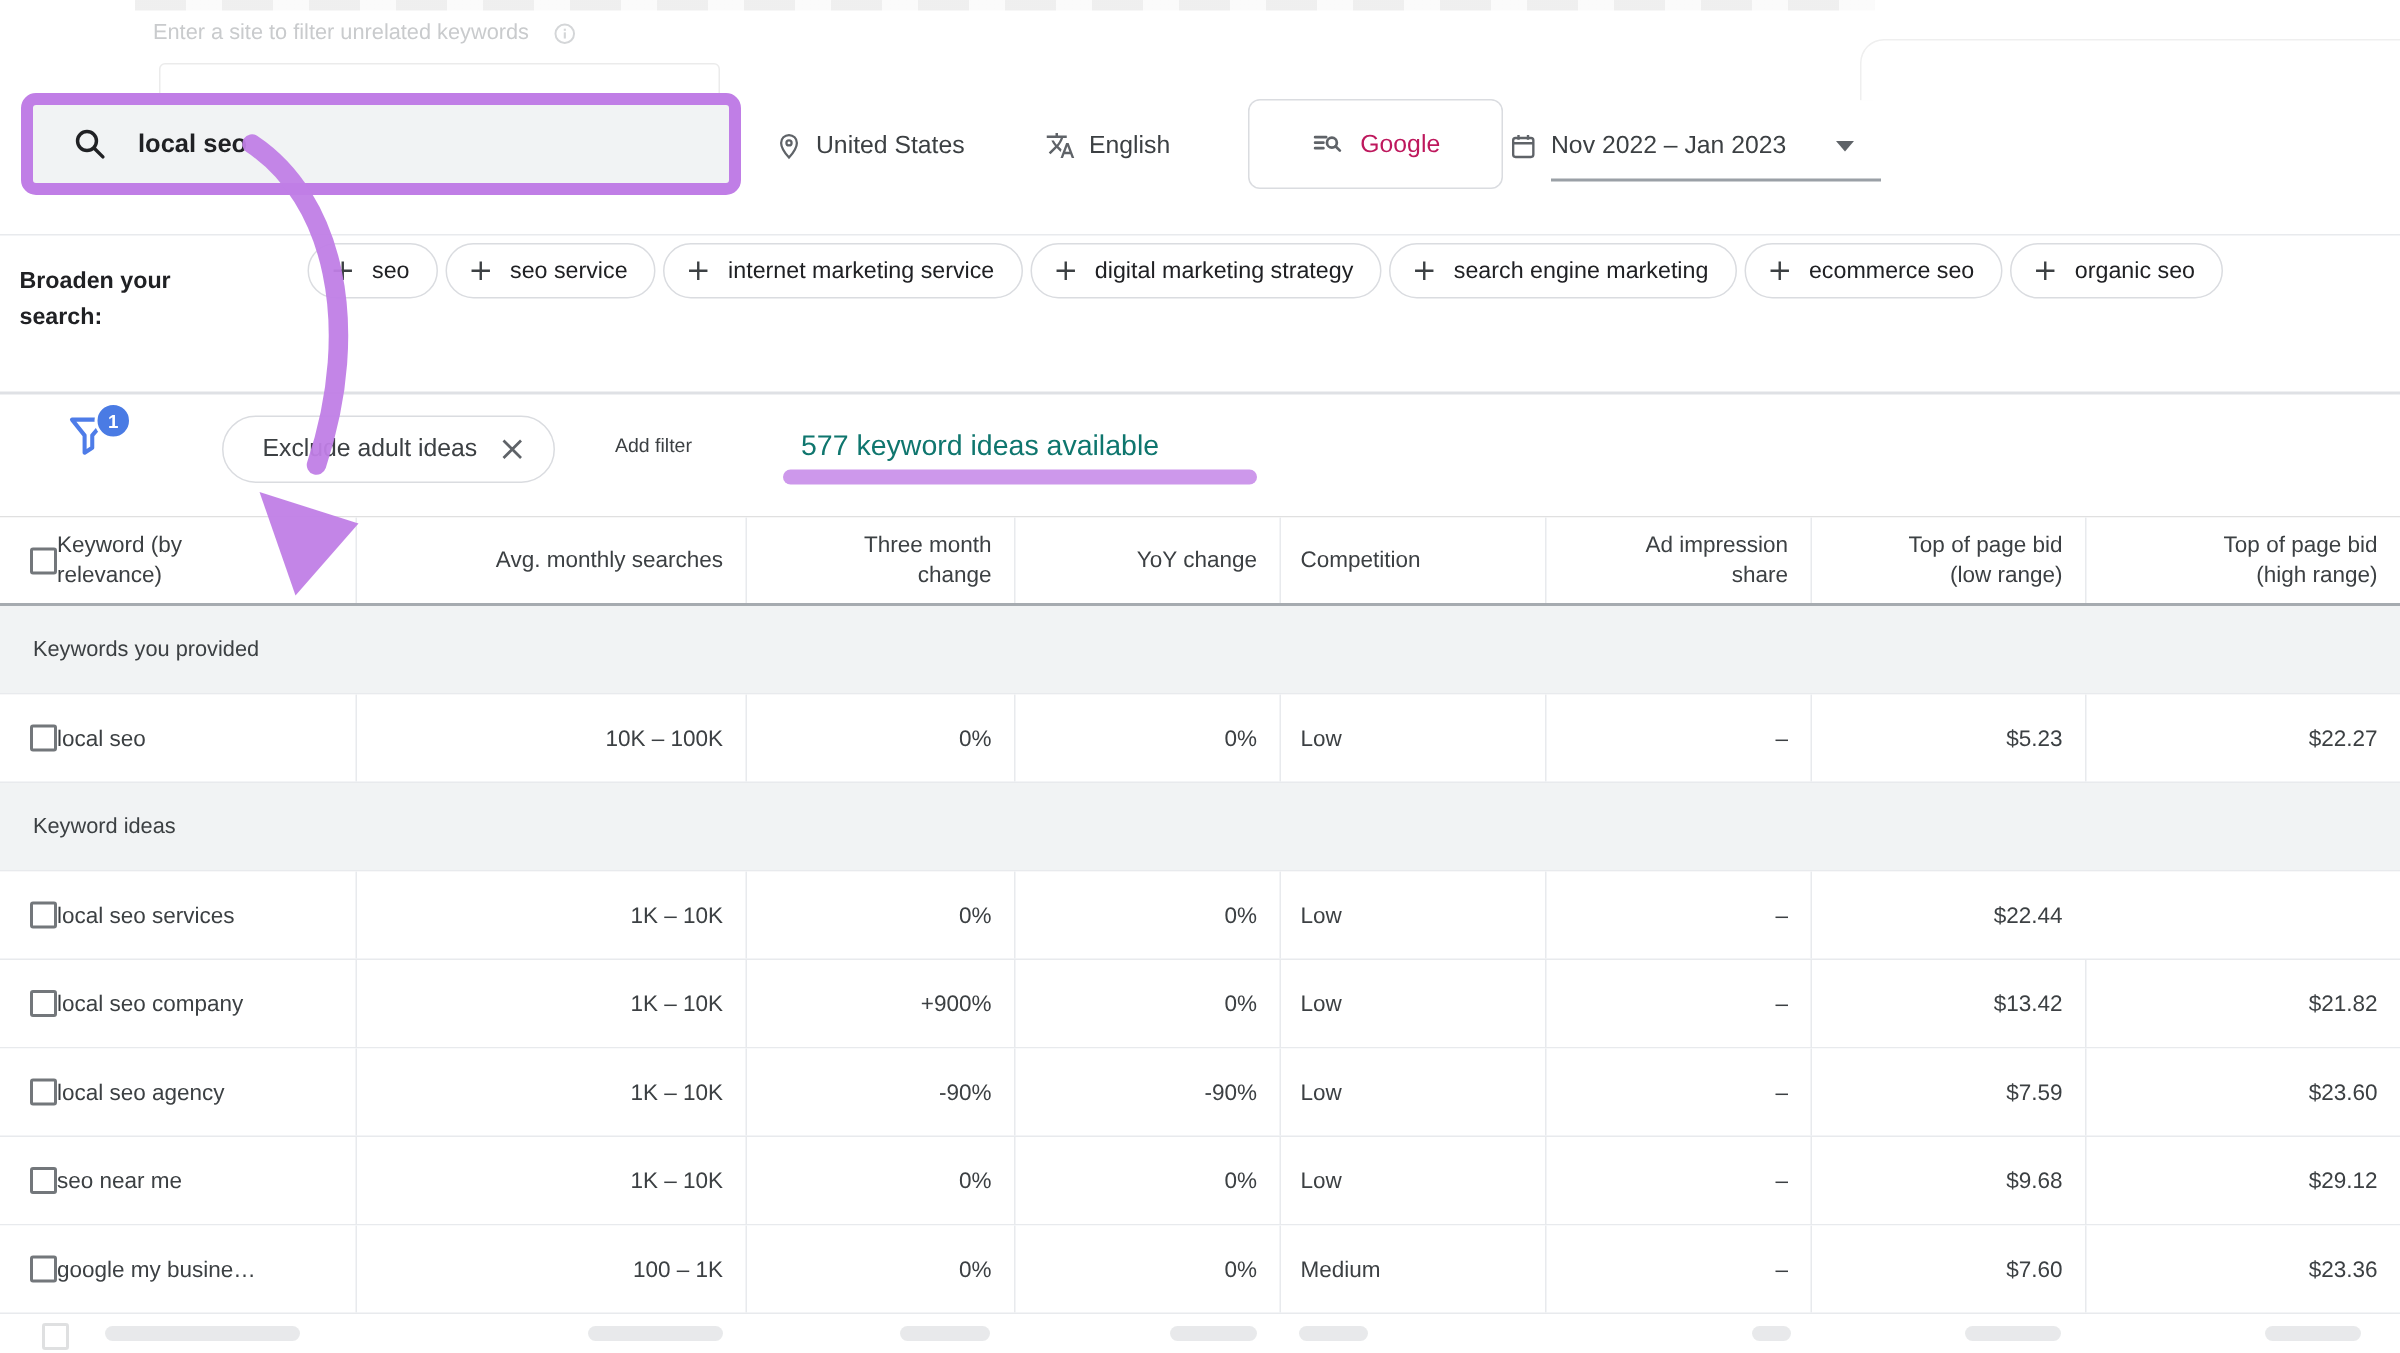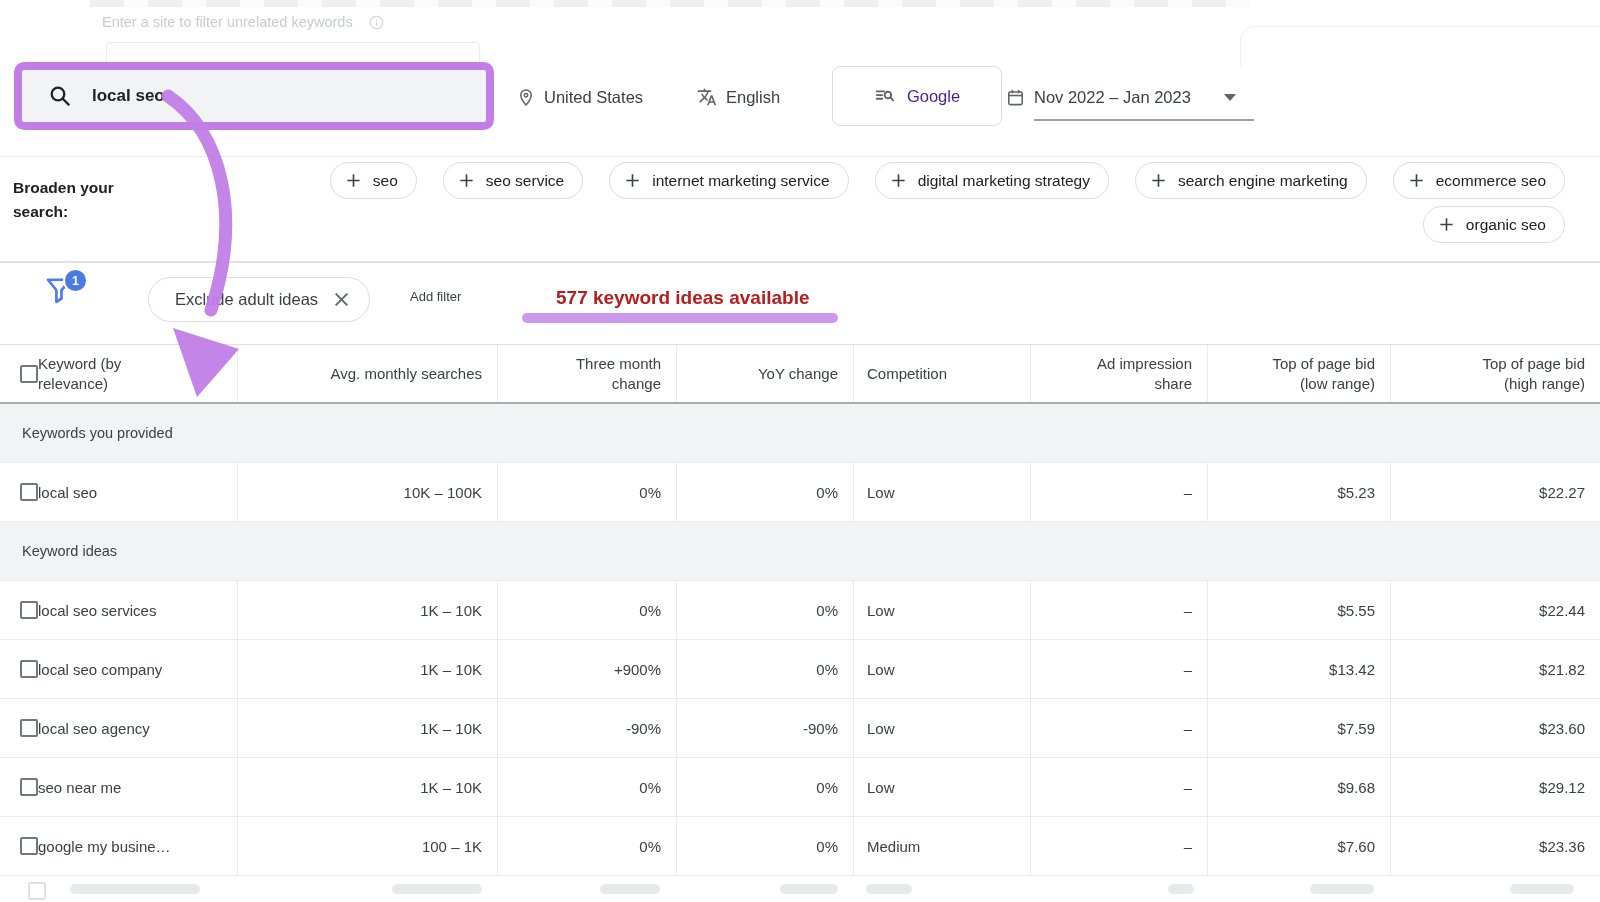--- a/index.html
+++ b/index.html
@@ -19,50 +19,50 @@
   
   .search-frame{position:absolute;left:14px;top:62px;width:480px;height:68px;z-index:5;
     border:8px solid #c07ee6;border-radius:10px;background:#f1f3f4;box-sizing:border-box;
     display:flex;align-items:center;padding-left:26px;gap:20px;}
   .search-query{font-size:17px;font-weight:bold;color:#202124;}
   .ctl{position:absolute;display:flex;align-items:center;gap:9px;font-size:16.5px;color:#3c4043;}
   .ctl-location{left:517px;top:84px;height:26px;}
   .ctl-language{left:697px;top:84px;height:26px;}
   .network-btn{position:absolute;left:832px;top:66px;width:170px;height:60px;box-sizing:border-box;
     border:1px solid #dadce0;border-radius:8px;display:flex;align-items:center;justify-content:center;
-    gap:11px;font-size:16.5px;color:#4c1d95;background:#fff;}
+    gap:11px;font-size:16.5px;color:#be185d;background:#fff;}
   .ctl-date{left:1006px;top:84px;height:26px;}
   .caret-down{width:0;height:0;border-left:6px solid transparent;border-right:6px solid transparent;
     border-top:7px solid #5f6368;margin-left:24px;}
   .date-underline{position:absolute;left:1034px;top:119px;width:220px;height:1.5px;background:#9aa0a6;}
 
   .divider-1{position:absolute;left:0;top:156px;width:1600px;height:1px;background:#e8eaed;}
   .divider-2{position:absolute;left:0;top:261px;width:1600px;height:2px;background:#dfe1e5;}
 
   
   .broaden-label{position:absolute;left:13px;top:176px;width:118px;font-size:15.5px;
     font-weight:bold;color:#202124;line-height:1.58;}
   .chips-wrap{position:absolute;left:205px;top:162px;width:1360px;display:flex;flex-wrap:wrap;
-    gap:7px 26px;justify-content:flex-end;}
+    gap:7px 5px;}
   .chip{display:flex;align-items:center;gap:11px;height:37px;padding:0 18px 0 14px;
     border:1px solid #dadce0;border-radius:19px;font-size:15.5px;font-weight:500;color:#202124;
     background:#fff;box-sizing:border-box;}
 
   
   .funnel-wrap{position:absolute;left:42px;top:272px;width:44px;height:44px;}
   .filter-badge{position:absolute;right:-2px;top:-4px;width:21px;height:21px;border-radius:50%;
     background:#4a7be4;border:2px solid #fff;color:#fff;font-size:12.5px;font-weight:bold;
     display:flex;align-items:center;justify-content:center;box-sizing:content-box;}
   .active-filter-chip{position:absolute;left:148px;top:277px;height:45px;padding:0 19px 0 26px;
     border:1px solid #dadce0;border-radius:23px;display:flex;align-items:center;gap:15px;
     font-size:16.5px;color:#3c4043;background:#fff;box-sizing:border-box;}
   .add-filter{position:absolute;left:410px;top:289px;font-size:13px;color:#3c4043;}
   .result-underline{position:absolute;left:522px;top:313px;width:316px;height:10px;border-radius:5px;
     background:#c07ee6;opacity:.8;}
-  .result-count{position:absolute;left:556px;top:287px;font-size:19px;font-weight:700;color:#b91c1c;}
+  .result-count{position:absolute;left:534px;top:287px;font-size:19px;font-weight:400;color:#0f766e;}
 
   
   .kw-table{position:absolute;left:0;top:344px;width:1600px;border-top:1px solid #e0e0e0;}
   .t-row{display:grid;grid-template-columns:237px 260px 179px 177px 177px 177px 183px 210px;
     align-items:center;background:#fff;border-bottom:1px solid #e8eaed;}
   .t-head{height:57px;border-bottom:2px solid #a6abb0;}
   .t-data{height:58px;}
   .cell{height:100%;display:flex;align-items:center;font-size:15px;color:#3c4043;box-sizing:border-box;}
   .cell + .cell{border-left:1px solid #e8eaed;}
   .c-num{justify-content:flex-end;padding-right:15px;text-align:right;}
@@ -264,21 +264,20 @@
     <div class="t-row t-data">
       <div class="cell c-kw">
           <span class="checkbox"></span>
           <span class="kw-text">local seo services</span>
         </div>
       <div class="cell c-num">1K – 10K</div>
       <div class="cell c-num">0%</div>
       <div class="cell c-num">0%</div>
       <div class="cell c-left">Low</div>
       <div class="cell c-num">–</div>
-      <div class="cell c-num">$5.55</div>
       <div class="cell c-num">$22.44</div>
     </div>
 
     <div class="t-row t-data">
       <div class="cell c-kw">
           <span class="checkbox"></span>
           <span class="kw-text">local seo company</span>
         </div>
       <div class="cell c-num">1K – 10K</div>
       <div class="cell c-num">+900%</div>

